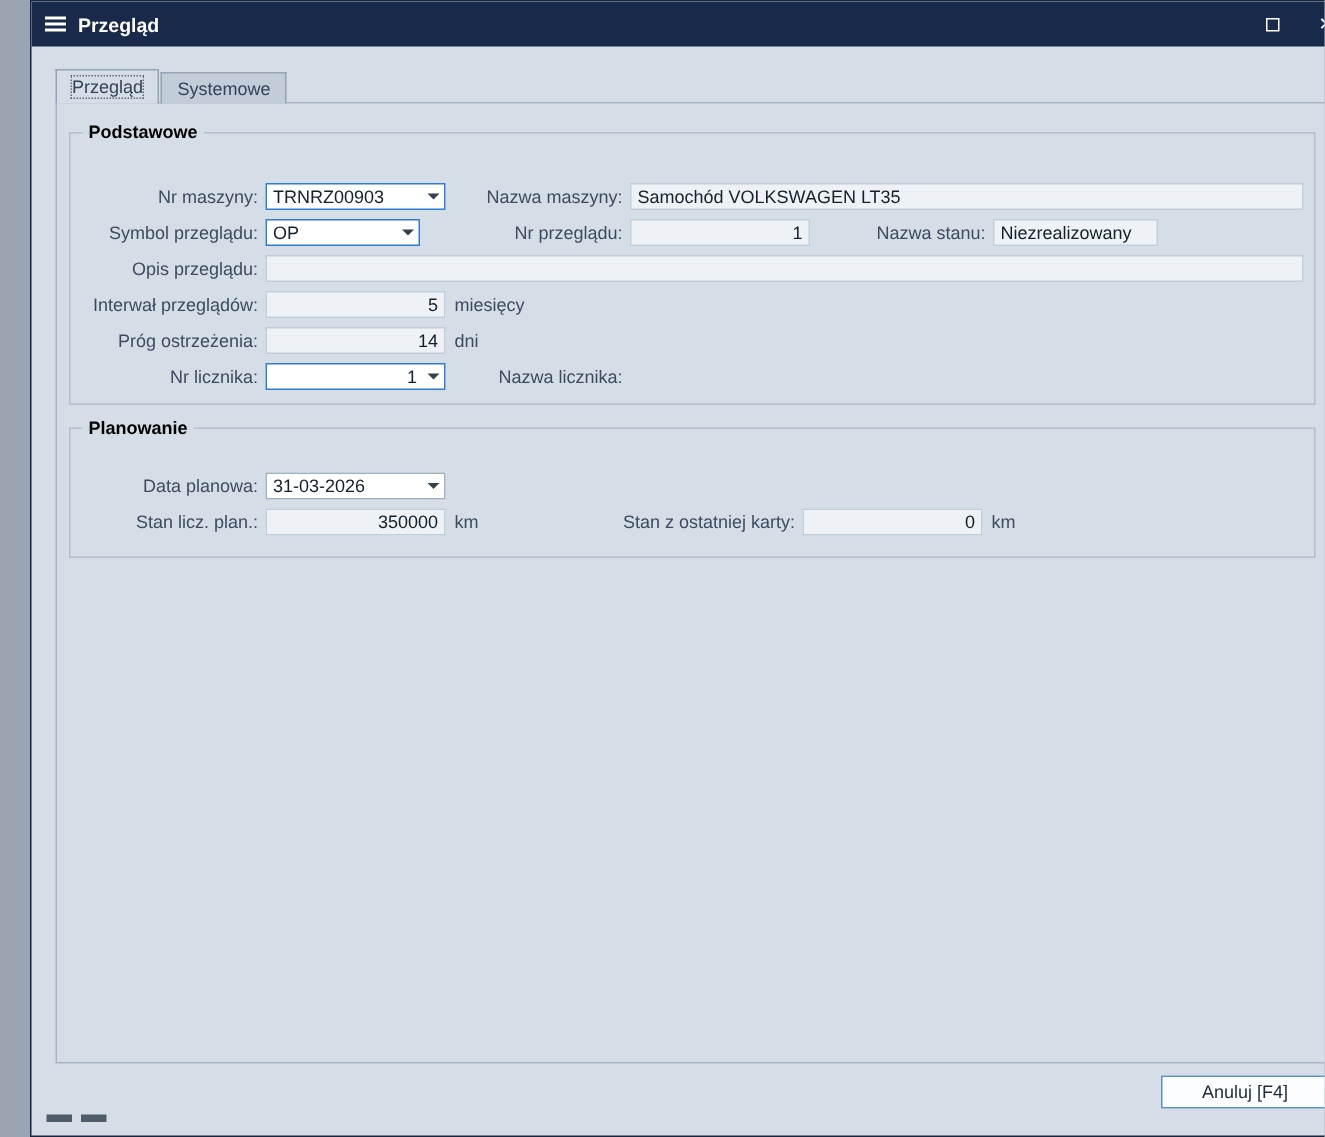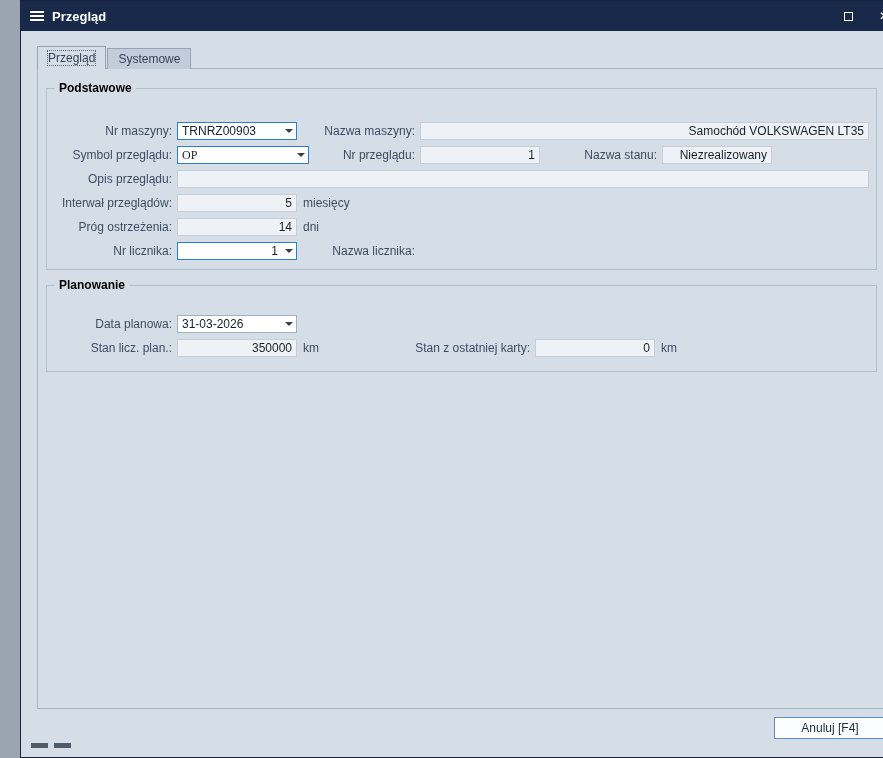--- a/index.html
+++ b/index.html
@@ -37,21 +37,21 @@
   .group { position:absolute; left:8px; right:8px; border:1px solid #b2bfcc; }
   .gtitle {
     position:absolute; top:-8px; left:8px; padding:0 4px;
     background:#d5dee7; font-weight:bold; color:#000000;
   }
   
   .lbl { position:absolute; height:18px; line-height:18px; text-align:right; color:#3c4c60; white-space:nowrap; }
   .sfx { position:absolute; height:18px; line-height:18px; color:#3c4c60; white-space:nowrap; }
   .fld {
     position:absolute; height:18px; border:1px solid #c2ceda; background:#eef2f6;
-    padding:0 4px; line-height:16px; color:#14202c; overflow:hidden; white-space:nowrap;text-align:right;
+    padding:0 4px; line-height:16px; color:#14202c; overflow:hidden; white-space:nowrap;
   }
   .fld.num { text-align:right; }
   .combo {
     position:absolute; height:18px; border:1px solid #9fb2c4; background:#fff;
     display:flex; align-items:stretch; color:#14202c; overflow:hidden;
   }
   .combo.accent { border-color:#2e7cd0; }
   .combo .val { flex:1; line-height:16px; padding:0 4px; white-space:nowrap; overflow:hidden; }
   .combo .val.num { text-align:right; }
   .combo .dd { width:14px; display:flex; align-items:center; justify-content:center; }
@@ -105,21 +105,21 @@
       <div class="combo accent" style="top:33px;left:130px;width:120px;">
         <span class="val">TRNRZ00903</span>
         <span class="dd">
             <i class="tri"></i>
           </span>
       </div>
       <span class="lbl" style="top:33px;left:255px;width:113px;">Nazwa maszyny:</span>
       <div class="fld" style="top:33px;left:373px;width:449px;">Samochód VOLKSWAGEN LT35</div>
 
       <span class="lbl" style="top:57px;left:0;width:125px;">Symbol przeglądu:</span>
-      <div class="combo accent" style="top:57px;left:130px;width:132px;font-family:Liberation Serif, serif;">
+      <div class="combo accent" style="top:57px;left:130px;width:103px;">
         <span class="val">OP</span>
         <span class="dd">
             <i class="tri"></i>
           </span>
       </div>
       <span class="lbl" style="top:57px;left:255px;width:113px;">Nr przeglądu:</span>
       <div class="fld num" style="top:57px;left:373px;width:120px;">1</div>
       <span class="lbl" style="top:57px;left:500px;width:110px;">Nazwa stanu:</span>
       <div class="fld" style="top:57px;left:615px;width:110px;">Niezrealizowany</div>
 

